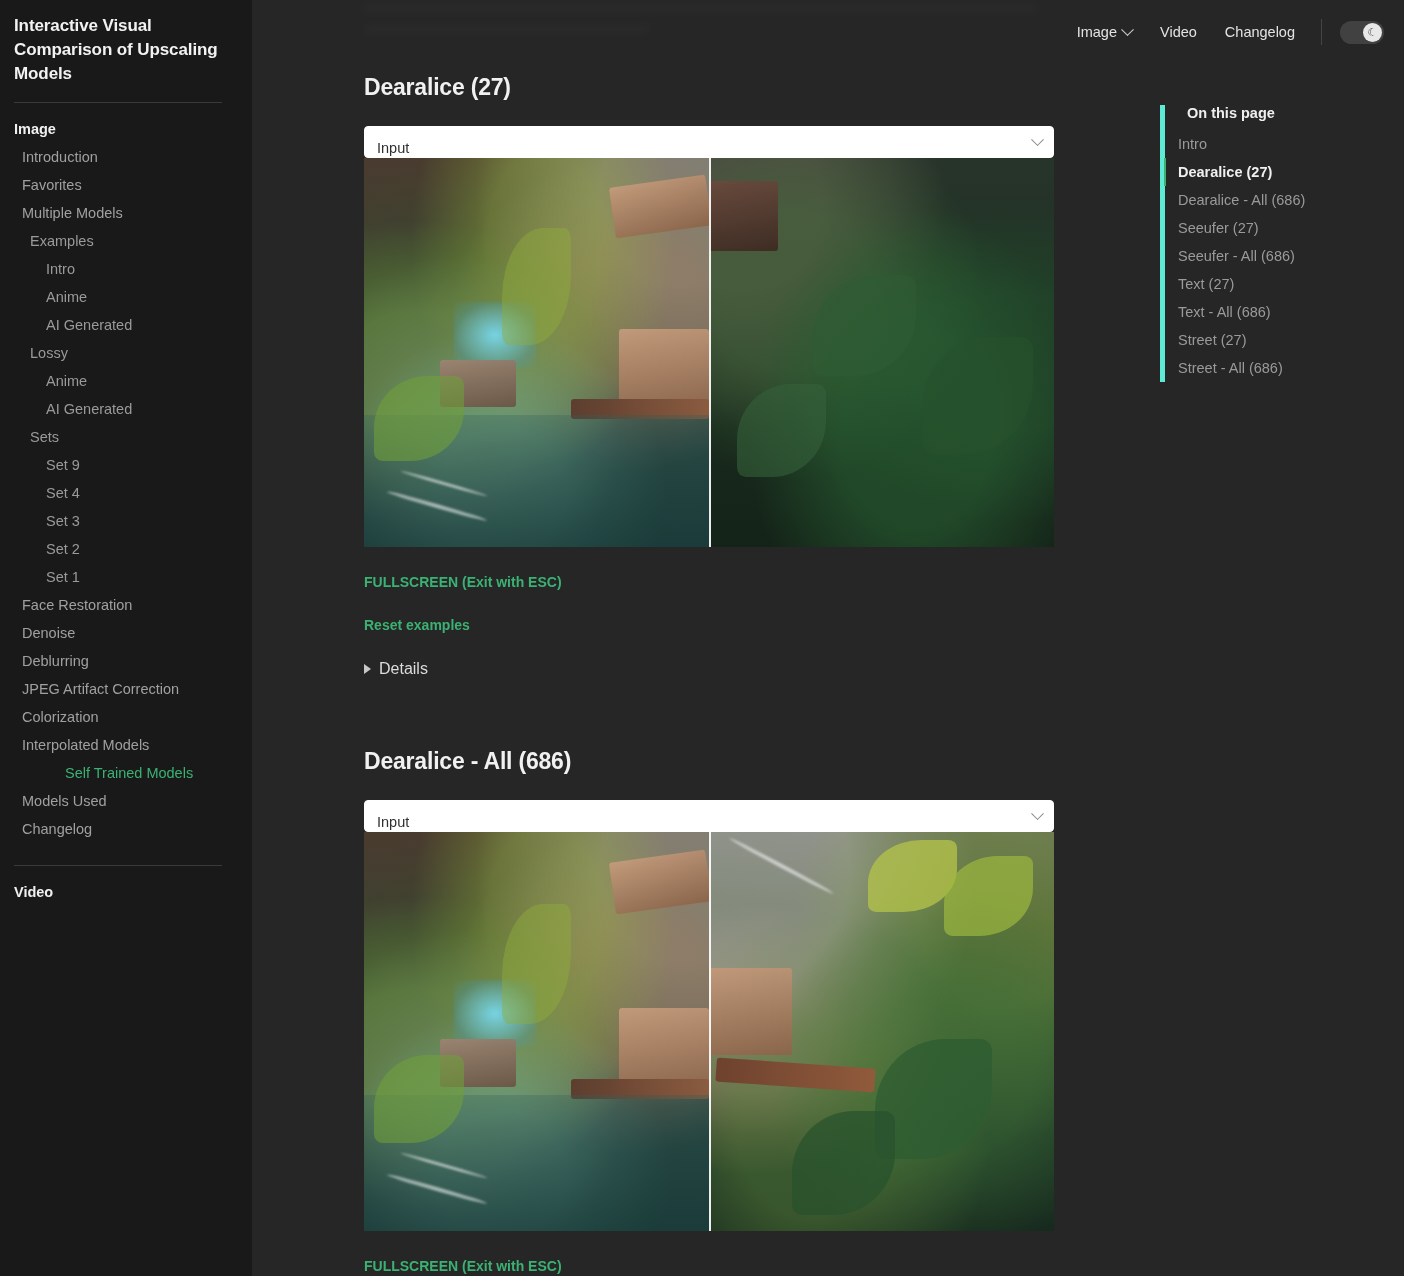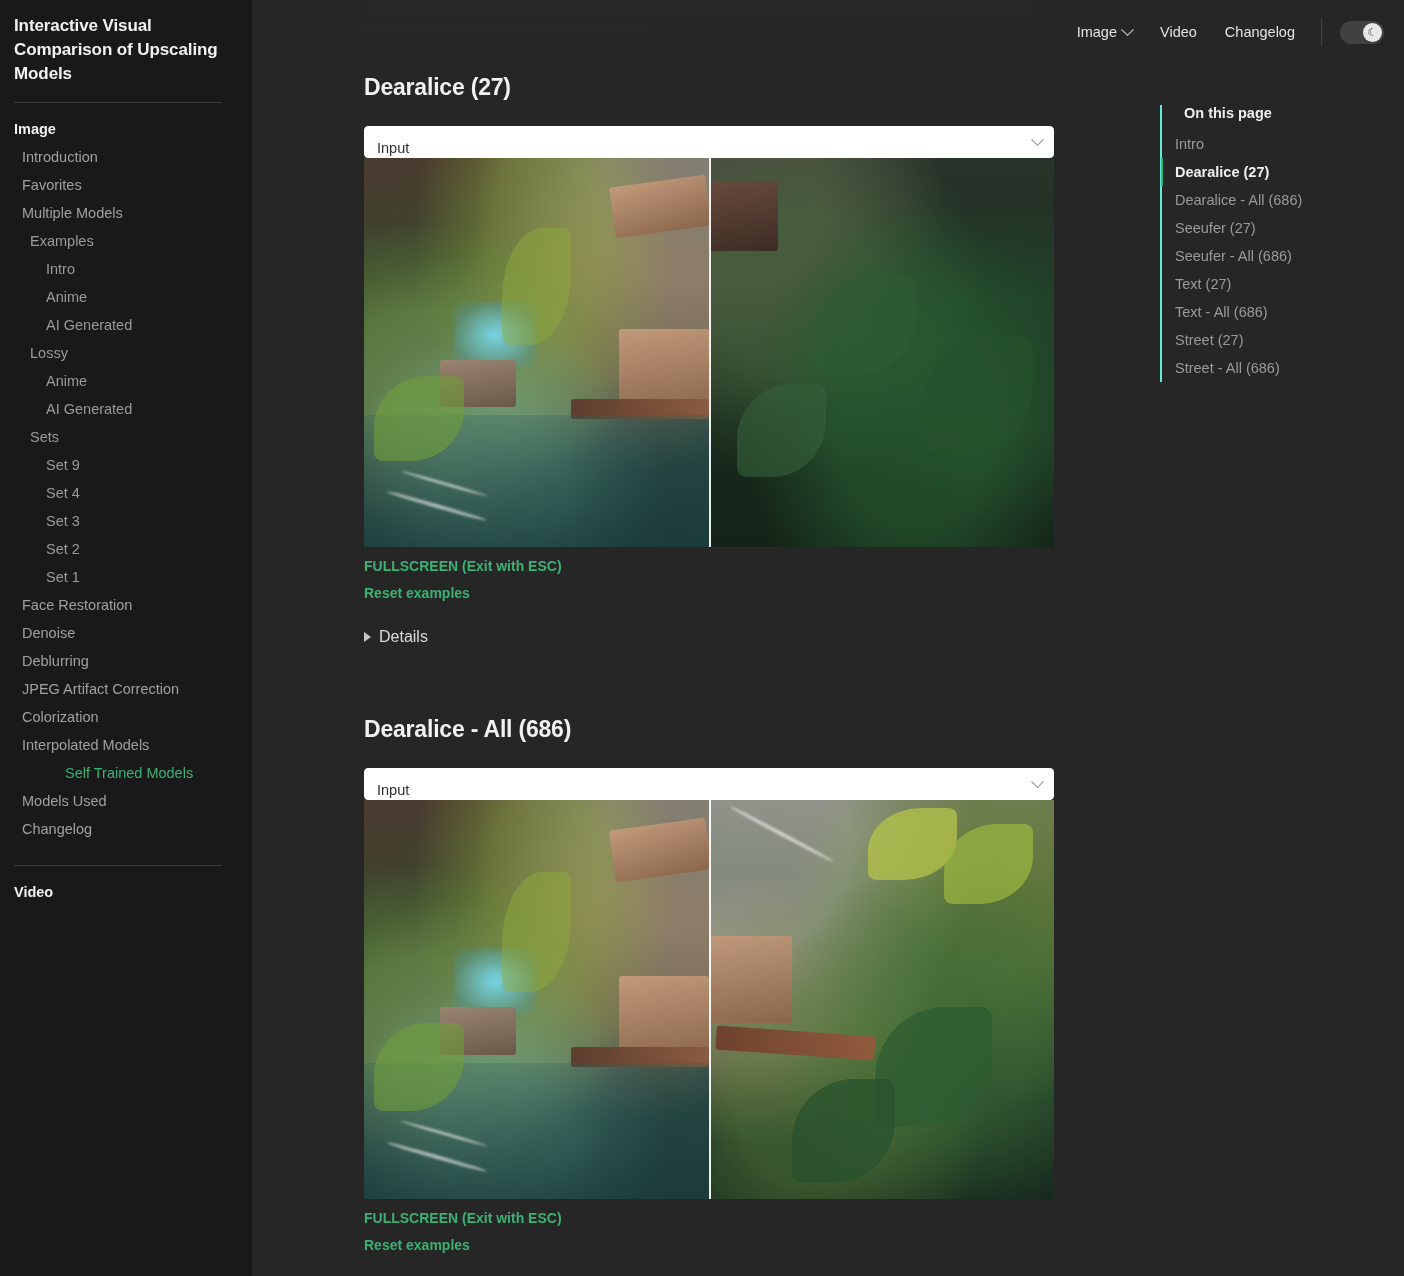--- a/index.html
+++ b/index.html
@@ -255,21 +255,21 @@
     filter: blur(1px);
   }
 
   
   .glink {
     display: block;
     color: #3bb273;
     font-size: 14px;
     font-weight: 700;
     text-decoration: none;
-    margin-top: 11px;
+    margin-top: 27px;
     cursor: pointer;
     width: fit-content;
   }
   .details {
     display: flex; align-items: center; gap: 8px;
     color: #dcdcdc;
     font-size: 16px;
     margin-top: 27px;
     cursor: pointer;
     width: fit-content;
@@ -280,21 +280,21 @@
     border-top: 5px solid transparent;
     border-bottom: 5px solid transparent;
   }
 
   
   .toc {
     position: absolute;
     top: 105px; right: 0;
     width: 244px;
     padding-left: 10px;
-    border-left: 2px solid #5eead4;
+    border-left: 5px solid #5eead4;
   }
   .toc-head {
     color: #efefef;
     font-size: 14.5px;
     font-weight: 700;
     padding: 0 0 9px 12px;
   }
   .toc-link {
     display: block;
     color: #9a9a9a;

